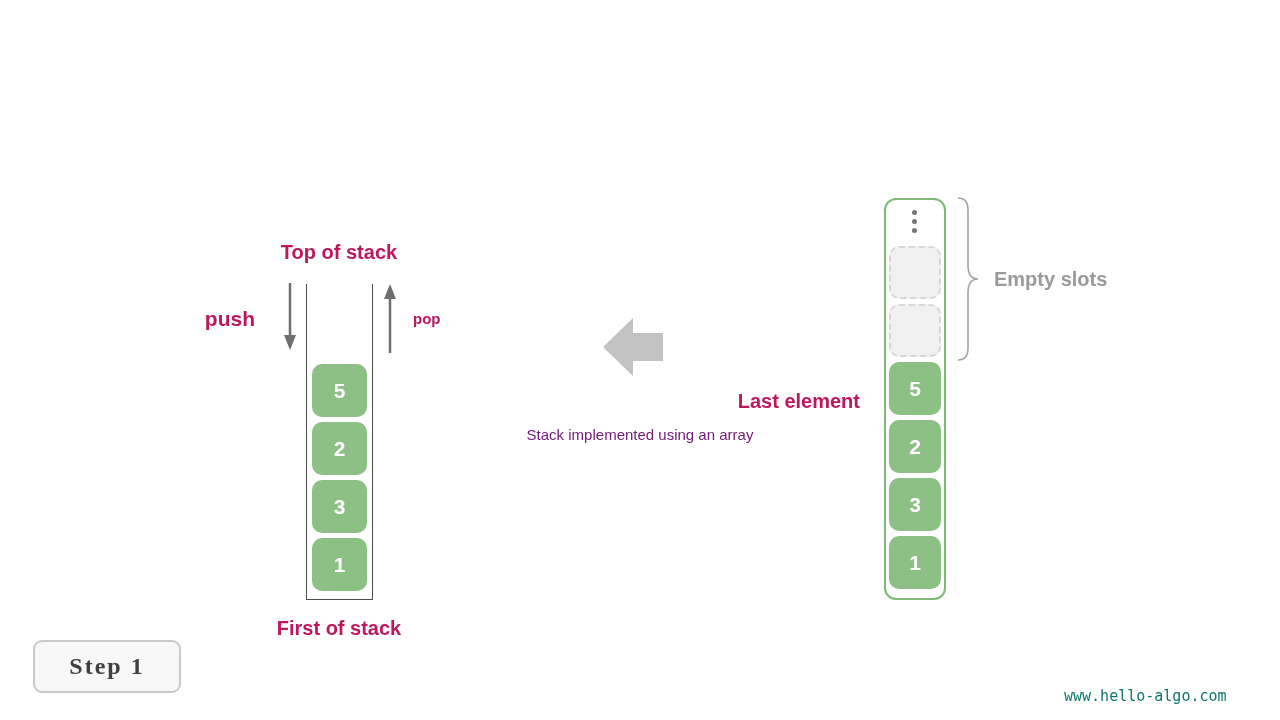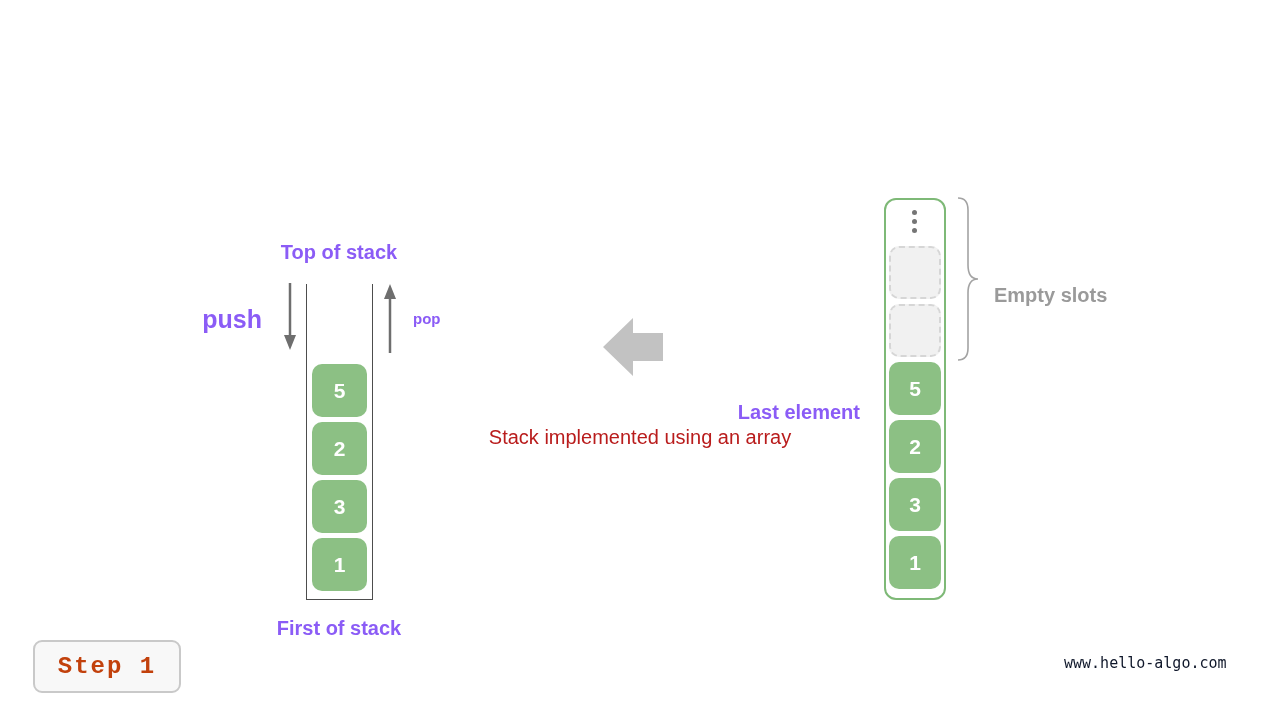--- a/index.html
+++ b/index.html
@@ -8,46 +8,46 @@
     width: 1280px;
     height: 720px;
     background: #ffffff;
     overflow: hidden;
     font-family: "Liberation Sans", sans-serif;
   }
 
   
   .label {
     position: absolute;
-    color: #8b5cf6;
+    color: #be185d;
     font-weight: bold;
     font-size: 20px;
     line-height: 26px;
     white-space: pre;
   }
   .center-text { text-align: center; }
   .right-text  { text-align: right; }
 
   .top-label    { left: 239px; top: 239px; width: 200px; }
   .bottom-label { left: 239px; top: 615px; width: 200px; }
-  .push-label   { left: 172px; top: 306px; width: 90px;  font-size: 25px; }
+  .push-label   { left: 165px; top: 306px; width: 90px;  font-size: 21px; }
   .pop-label    { left: 413px; top: 306px; width: 90px;  font-size: 15px; }
 
   .caption {
     position: absolute;
     left: 420px; top: 426px; width: 440px;
     text-align: center;
-    color: #b91c1c;
-    font-size: 20px;
+    color: #701a75;
+    font-size: 15px;
     font-weight: normal;
   }
 
-  .last-element-label  { left: 640px; top: 399px; width: 220px; }
+  .last-element-label  { left: 640px; top: 388px; width: 220px; }
   .first-element-label { left: 635px; top: 554px; width: 220px; }
-  .empty-slots-label   { left: 994px; top: 266px; width: 200px; color: #9a9a9a; margin-top: 16px; }
+  .empty-slots-label   { left: 994px; top: 266px; width: 200px; color: #9a9a9a; }
 
   
   .stack-container {
     position: absolute;
     left: 306px; top: 284px;
     width: 67px; height: 316px;
     border-left: 1.5px solid #4d4d4d;
     border-right: 1.5px solid #4d4d4d;
     border-bottom: 1.5px solid #4d4d4d;
     box-sizing: border-box;
@@ -120,33 +120,33 @@
     width: 148px; height: 53px;
     background: #f8f8f8;
     border: 2px solid #c9c9c9;
     border-radius: 9px;
     box-sizing: border-box;
     display: flex;
     align-items: center;
     justify-content: center;
   }
   .step-badge span {
-    font-family: Liberation Mono, monospace;
+    font-family: Liberation Serif, serif;
     font-size: 24px;
     font-weight: bold;
-    color: #c2410c;
+    color: #404040;
     letter-spacing: 2px;
     white-space: pre;
   }
   .watermark {
     position: absolute;
-    left: 1064px; top: 654px;
+    left: 1064px; top: 687px;
     font-family: "DejaVu Sans Mono", monospace;
     font-size: 15px;
-    color: #0f172a;
+    color: #0f766e;
   }
 </style>
 </head>
 <body>
 
 <div class="canvas">
 
   <div class="label center-text top-label">Top of stack</div>
 
   <div class="stack-container"></div>

